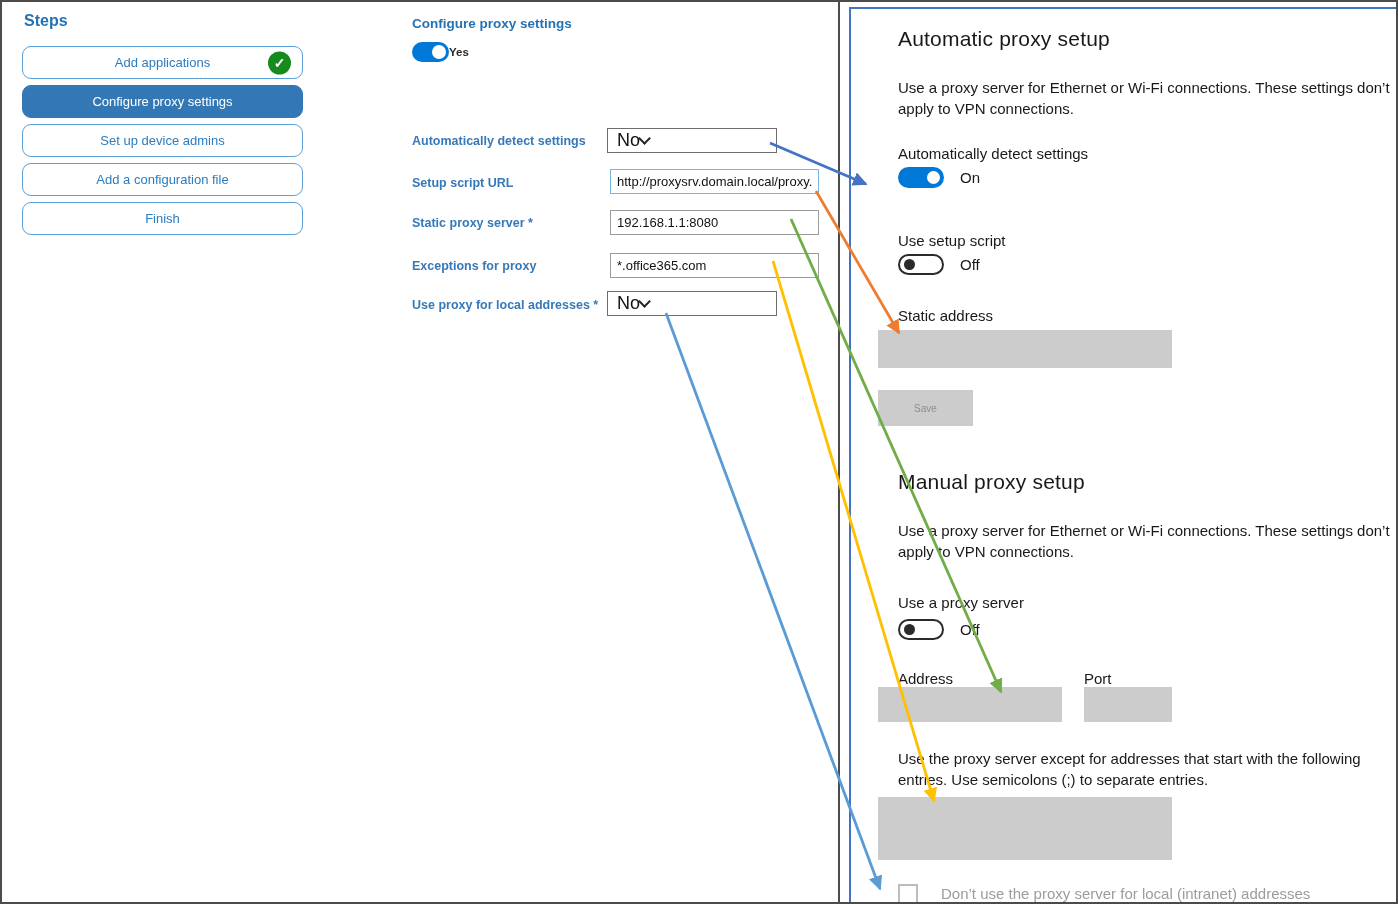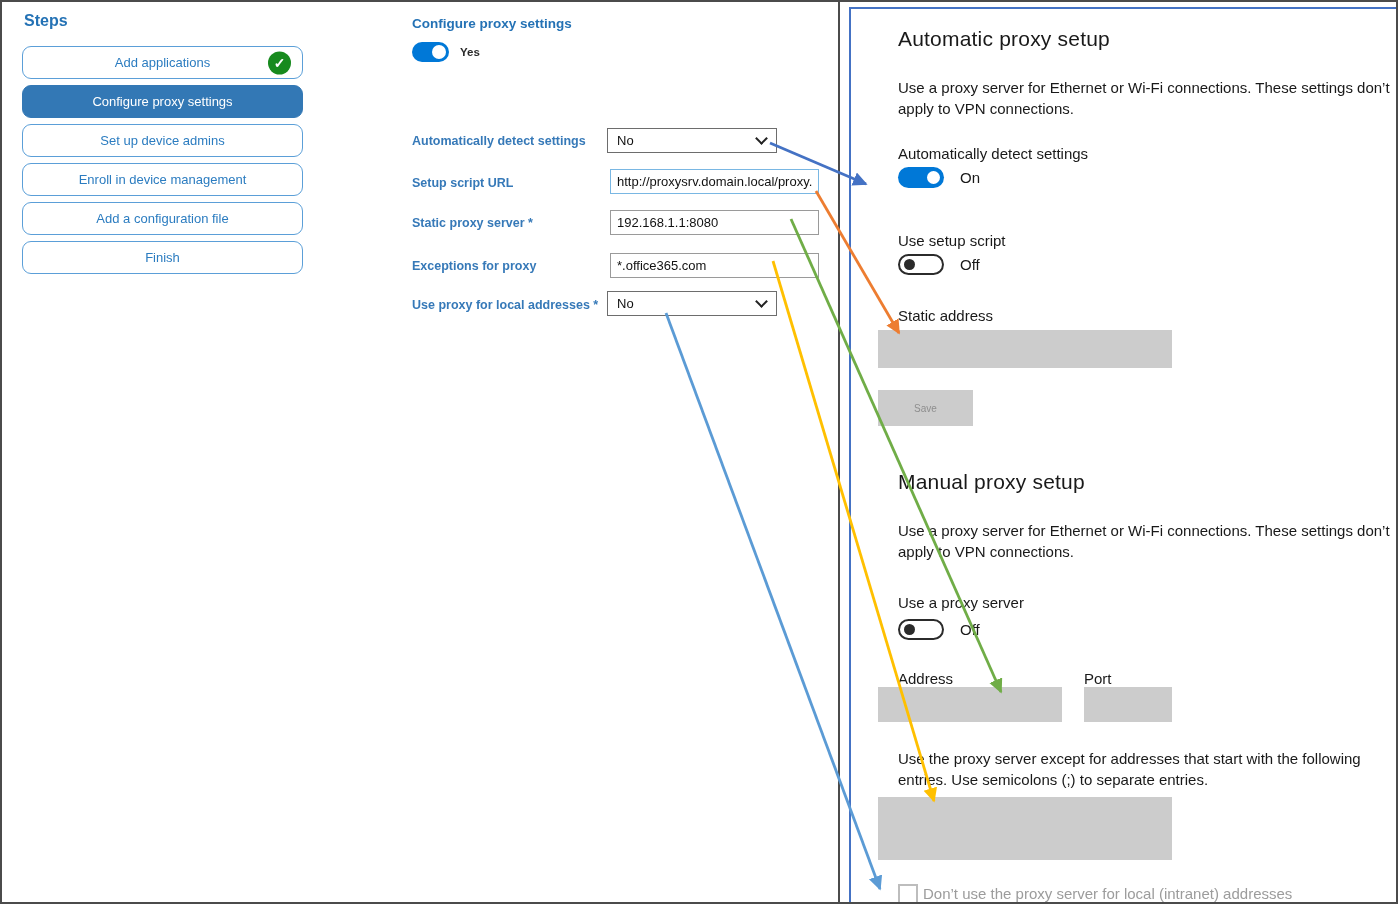--- a/index.html
+++ b/index.html
@@ -17,29 +17,29 @@
     color:#2b7cc0;font-size:13px;background:#fff;cursor:pointer;box-sizing:border-box;
   }
   .step-btn.active{background:#3378b5;border-color:#3378b5;color:#fff;}
   .check-badge{
     position:absolute;right:11px;top:50%;transform:translateY(-50%);
     width:23px;height:23px;border-radius:50%;background:#178a1e;color:#fff;
     display:flex;align-items:center;justify-content:center;font-size:14px;font-weight:bold;
   }
   
   .form-title{position:absolute;left:410px;top:14px;color:#2472b5;font-weight:bold;font-size:13.5px;}
-  .form-toggle-row{position:absolute;left:410px;top:40px;display:flex;align-items:center;gap:11px;}
+  .form-toggle-row{position:absolute;left:410px;top:40px;display:flex;align-items:center;gap:0;}
   .mini-toggle{width:37px;height:20px;border-radius:10px;background:#0078d7;position:relative;cursor:pointer;}
   .mini-toggle .knob{position:absolute;right:3px;top:3px;width:14px;height:14px;border-radius:50%;background:#fff;}
   .yes-label{font-size:11.5px;font-weight:bold;color:#2b2b2b;}
   .field-label{position:absolute;left:410px;color:#3679b8;font-size:12.5px;font-weight:bold;}
   .select-box{
     position:absolute;left:605px;width:170px;height:25px;border:1px solid #6d6d6d;background:#fff;
-    display:flex;align-items:center;justify-content:space-between;padding:0 10px 0 9px;
-    font-size:13px;color:#111;box-sizing:border-box;cursor:pointer;
+    display:flex;align-items:center;padding:0 10px 0 9px;
+    font-size:18px;color:#111;box-sizing:border-box;cursor:pointer;
   }
   .chevron{width:7px;height:7px;border-right:2px solid #222;border-bottom:2px solid #222;
     transform:rotate(45deg);margin-top:-4px;}
   .text-input{
     position:absolute;left:608px;width:209px;height:25px;border:1px solid #9a9a9a;background:#fff;
     font-size:13px;color:#111;padding:0 6px;box-sizing:border-box;font-family:"Liberation Sans",sans-serif;outline:none;
   }
   .text-input.focused{border:1px solid #79b7e3;}
   
   .settings-panel{
@@ -53,21 +53,21 @@
   .win-toggle-on{width:46px;height:21px;border-radius:11px;background:#0078d7;position:relative;cursor:pointer;}
   .win-toggle-on .knob{position:absolute;right:4px;top:4px;width:13px;height:13px;border-radius:50%;background:#fff;}
   .win-toggle-off{width:46px;height:21px;border-radius:11px;border:2px solid #2b2b2b;background:#fff;
     position:relative;box-sizing:border-box;cursor:pointer;}
   .win-toggle-off .knob{position:absolute;left:4px;top:3px;width:11px;height:11px;border-radius:50%;background:#2b2b2b;}
   .gray-box{background:#cccccc;position:absolute;}
   .save-btn{
     position:absolute;background:#cccccc;color:#8e8e8e;font-size:10px;
     display:flex;align-items:center;justify-content:center;cursor:pointer;
   }
-  .cb-row{display:flex;align-items:flex-start;gap:5px;}
+  .cb-row{display:flex;align-items:flex-start;gap:23px;}
   .checkbox{width:20px;height:20px;border:2px solid #bdbdbd;background:#fff;box-sizing:border-box;cursor:pointer;flex:none;}
   .cb-label{font-size:15px;color:#9c9c9c;padding-top:1px;}
   
   .v-separator{position:absolute;left:836px;top:0;width:2px;height:904px;background:#4b4b4b;}
   #arrows{position:absolute;left:0;top:0;width:1398px;height:904px;pointer-events:none;z-index:40;}
 </style>
 </head>
 <body>
 
 <div id="root">
@@ -77,23 +77,20 @@
 
     <div class="step-btn">
       <span>Add applications</span>
       <span class="check-badge">✓</span>
     </div>
     <div class="step-btn active">
       <span>Configure proxy settings</span>
     </div>
     <div class="step-btn">
       <span>Set up device admins</span>
-    </div>
-    <div class="step-btn">
-      <span>Enroll in device management</span>
     </div>
     <div class="step-btn">
       <span>Add a configuration file</span>
     </div>
     <div class="step-btn">
       <span>Finish</span>
     </div>
   </aside>
 
   <div class="form-title">Configure proxy settings</div>

